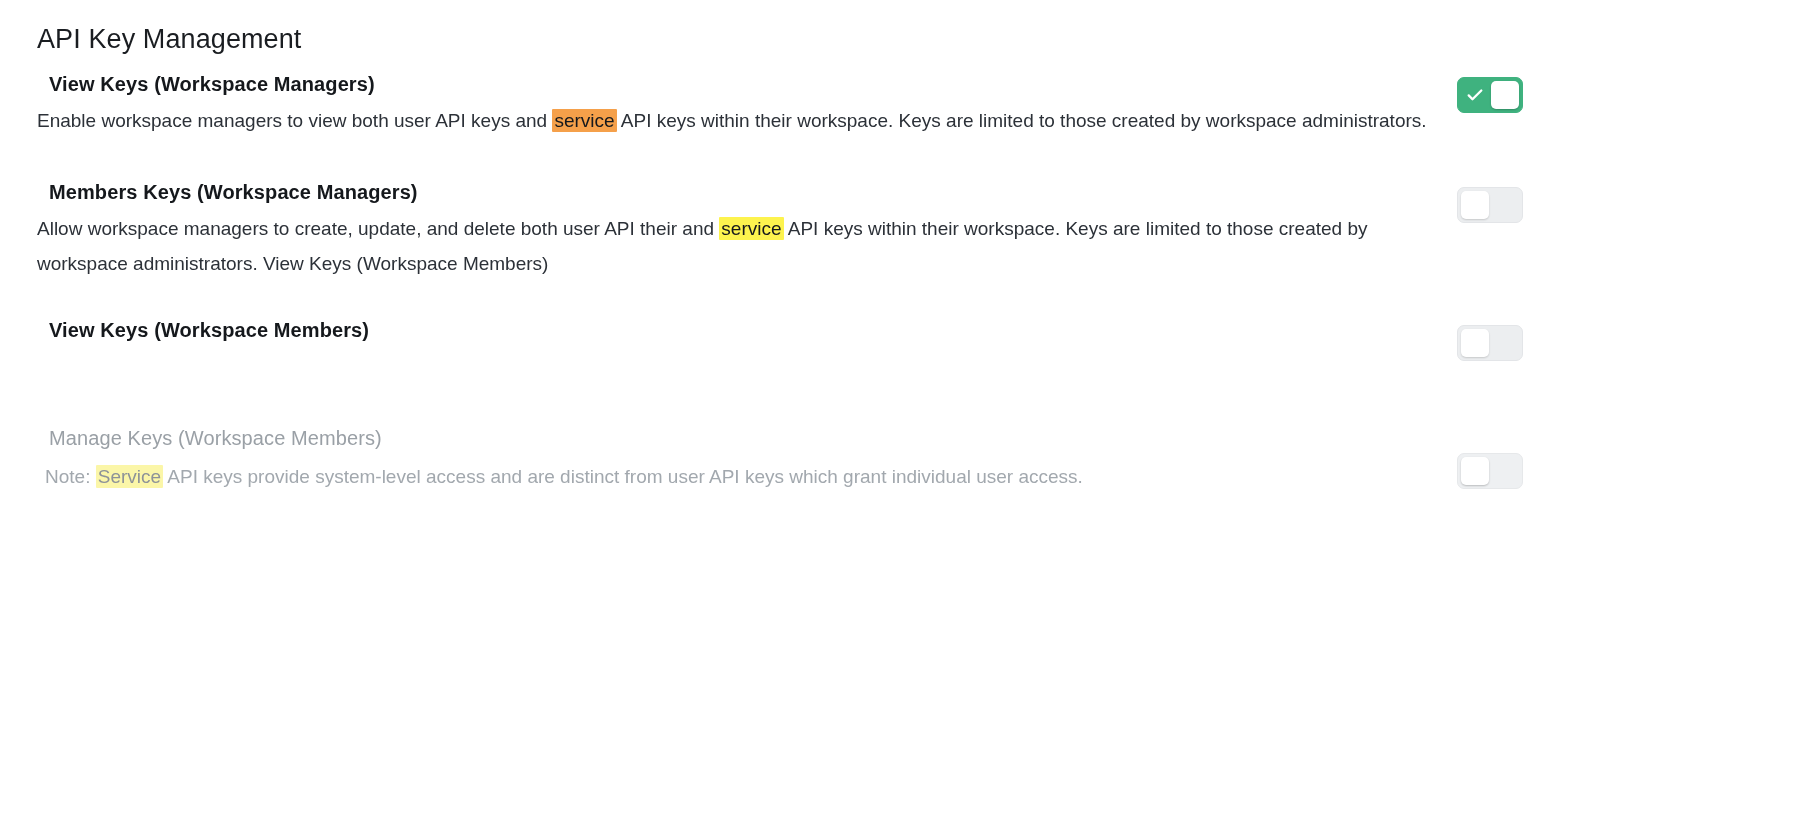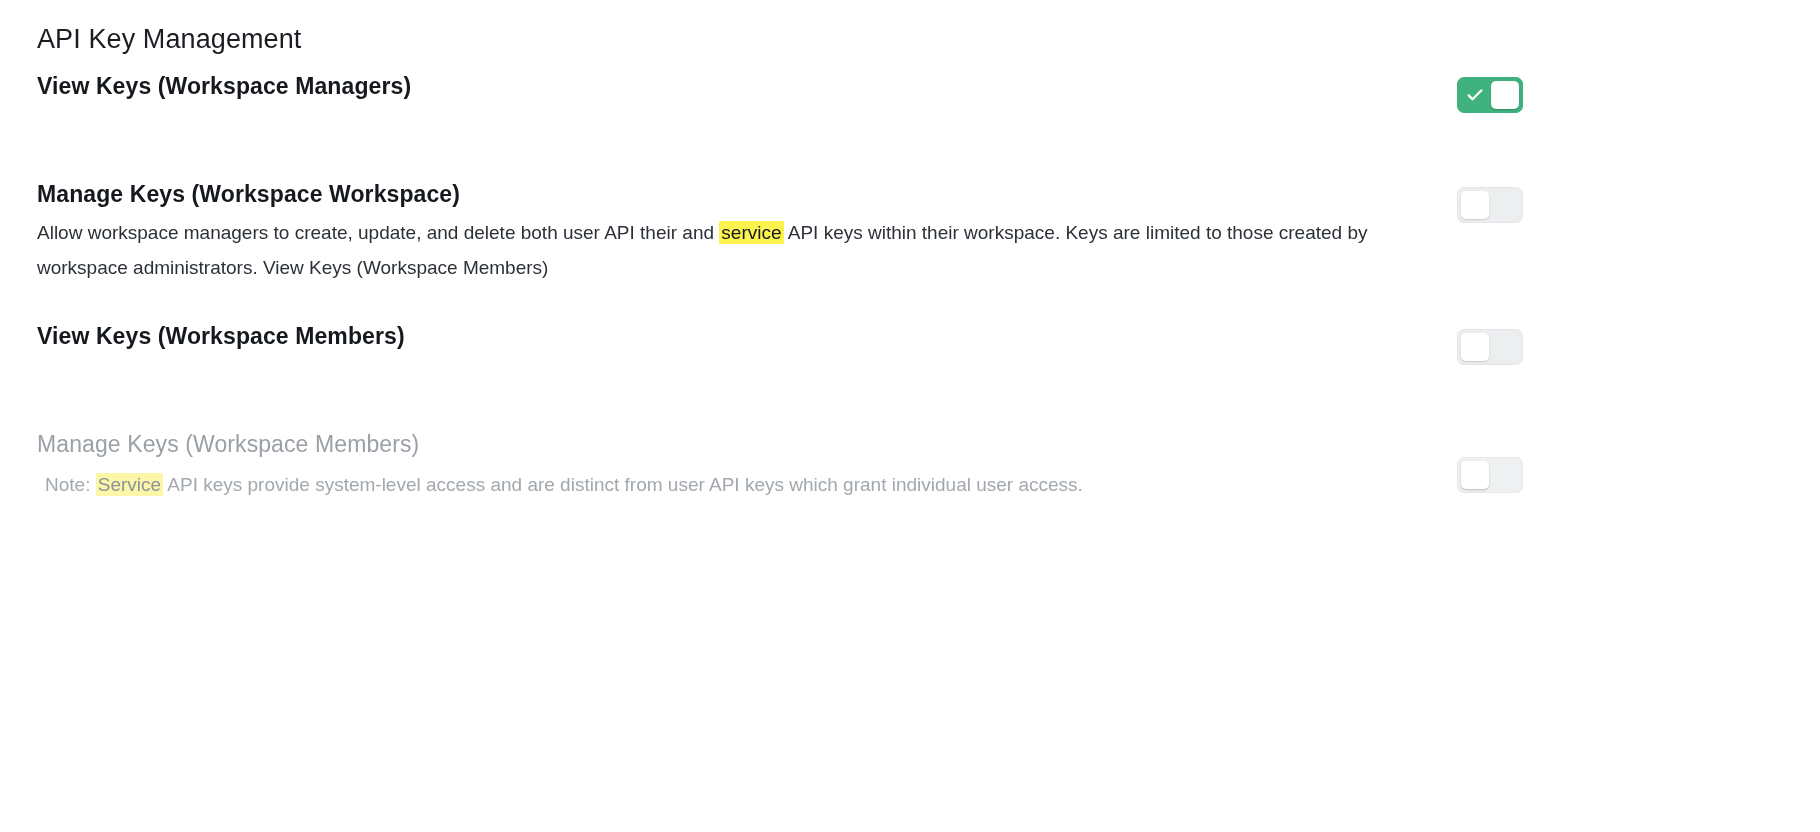--- a/index.html
+++ b/index.html
@@ -38,25 +38,25 @@
     align-items: flex-start;
     justify-content: space-between;
     min-height: 72px;
     padding: 0 0 0 0;
     margin-bottom: 36px;
   }
   .setting-text {
     width: 1420px;
   }
   .setting-title {
-    font-size: 23px;
+    font-size: 20px;
     font-weight: 700;
     color: #15181c;
     line-height: 1.35;
-    margin: 0 0 6px 0;
+    margin: 0 0 6px 12px;
     letter-spacing: 0.1px;
   }
   .setting-desc {
     font-size: 19px;
     line-height: 1.82;
     color: #2c3138;
     margin: 0;
     max-width: 1400px;
   }
   .disabled .setting-title {
@@ -150,34 +150,35 @@
 
 <div class="page">
 
   <h1 class="page-title">API Key Management</h1>
 
   <div class="settings-list">
 
     <div class="setting-row row-1">
       <div class="setting-text">
         <div class="setting-title">View Keys (Workspace Managers)</div>
+        <p class="setting-desc"><span>Enable workspace managers to view both user API keys and </span><span class="hl-orange">service</span><span> API keys within their workspace. Keys are limited to those created by workspace administrators.</span></p>
       </div>
       <div class="toggle-cell">
         <div class="toggle on">
           <svg class="check" viewBox="0 0 20 20">
               <path d="M3 10.5l4.2 4.2L17 5" fill="none" stroke="#ffffff" stroke-width="2.6" stroke-linecap="round" stroke-linejoin="round"></path>
             </svg>
           <span class="knob"></span>
         </div>
       </div>
     </div>
 
     <div class="setting-row row-2">
       <div class="setting-text">
-        <div class="setting-title">Manage Keys (Workspace Workspace)</div>
+        <div class="setting-title">Members Keys (Workspace Managers)</div>
         <p class="setting-desc"><span>Allow workspace managers to create, update, and delete both user API their and </span><span class="hl-yellow">service</span><span> API keys within their workspace. Keys are limited to those created by workspace administrators. View Keys (Workspace Members)</span></p>
       </div>
       <div class="toggle-cell">
         <div class="toggle off">
 
           <span class="knob"></span>
         </div>
       </div>
     </div>
 

